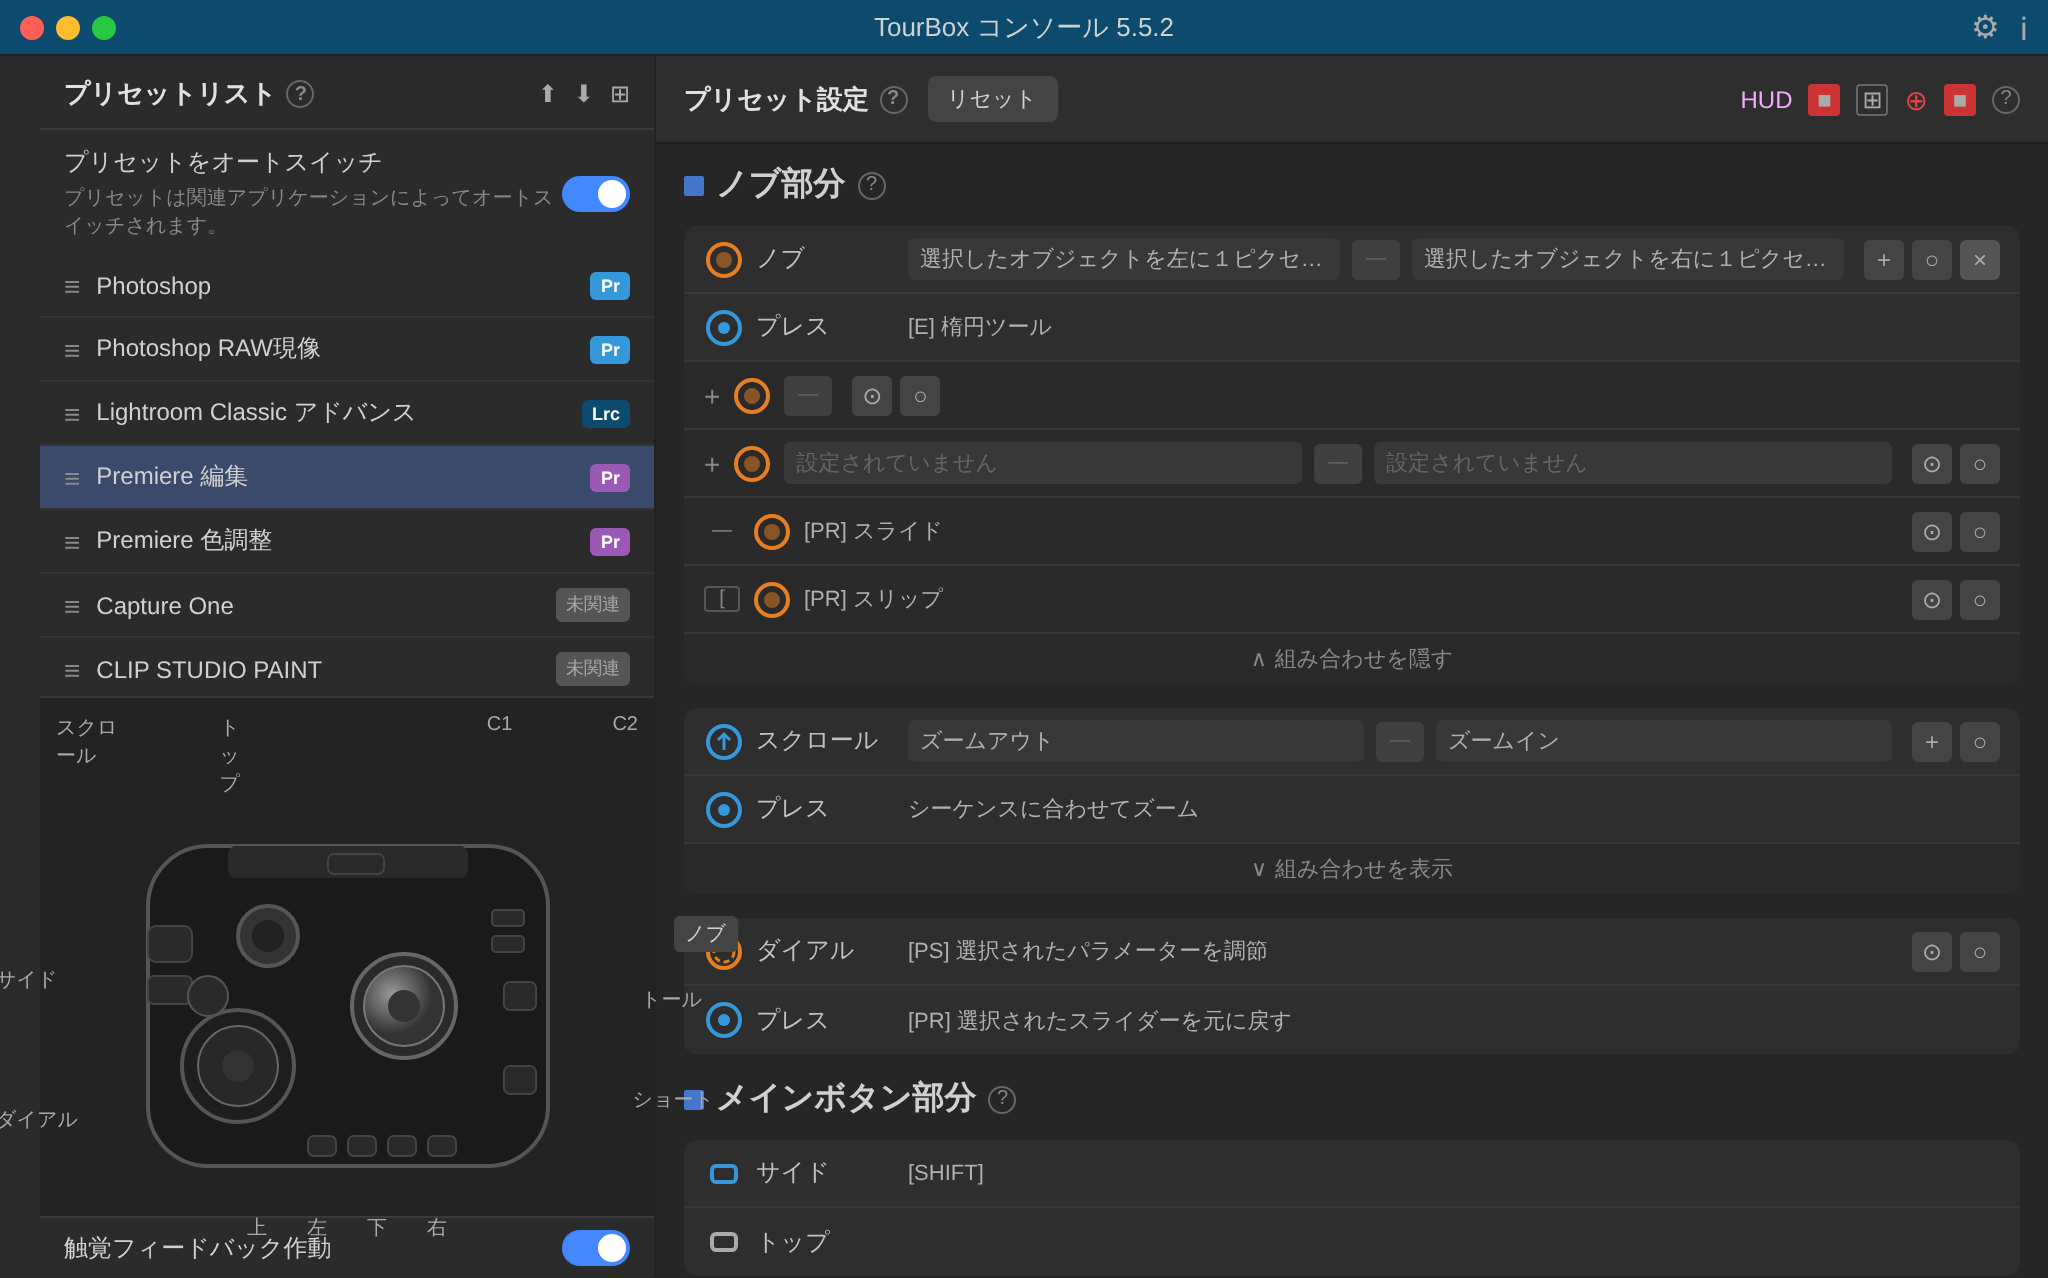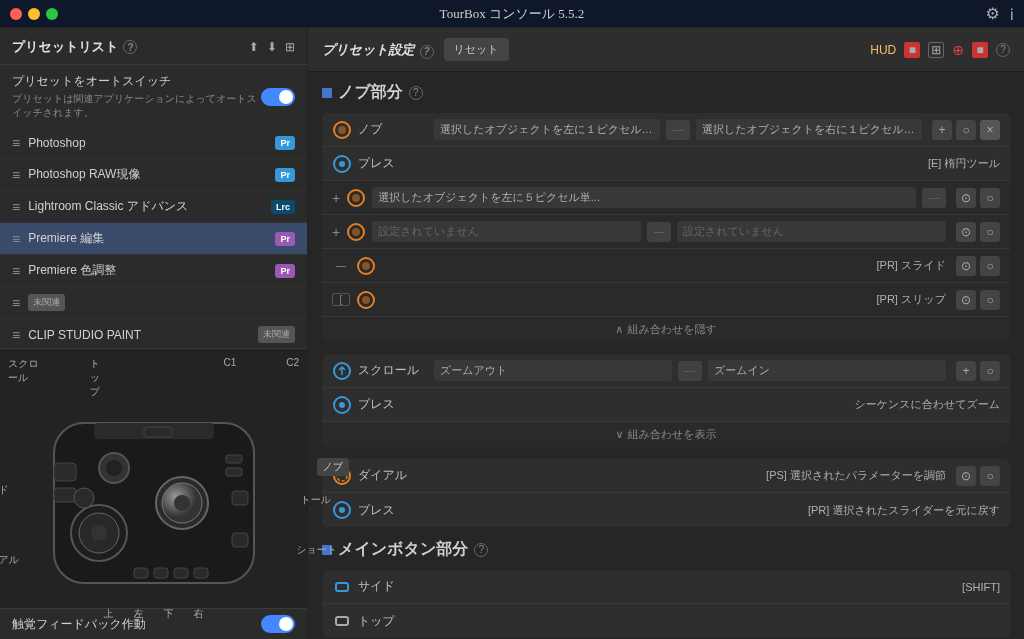--- a/index.html
+++ b/index.html
@@ -9,27 +9,26 @@
       color: #e0e0e0;
       width: 1024px;
       height: 639px;
       overflow: hidden;
       font-size: 12px;
     }
 
     
     .titlebar {
       height: 28px;
-      background: #0f172a;
+      background: #0c4a6e;
       display: flex;
       align-items: center;
       justify-content: center;
       position: relative;
       border-bottom: 1px solid #222;
-      font-family: Liberation Serif, serif;
     }
     .titlebar-title {
       font-size: 13px;
       color: #d0d0d0;
       font-weight: 500;
     }
     .traffic-lights {
       position: absolute;
       left: 10px;
       display: flex;
@@ -51,20 +50,21 @@
       gap: 10px;
       align-items: center;
       color: #aaa;
       font-size: 16px;
     }
 
     
     .main-layout {
       display: flex;
       height: calc(639px - 28px);
+      padding-left: 20px;
     }
 
     
     .left-panel {
       width: 308px;
       background: #2b2b2b;
       border-right: 1px solid #222;
       display: flex;
       flex-direction: column;
       flex-shrink: 0;
@@ -257,42 +257,41 @@
       align-items: center;
       padding: 0 14px;
       gap: 10px;
       border-bottom: 1px solid #1e1e1e;
     }
     .preset-settings-title {
       font-size: 13px;
       font-weight: 600;
       color: #e0e0e0;
       display: flex;
-      align-items: flex-end;
+      align-items: center;
       gap: 5px;
-      font-style: italic;
     }
     .reset-btn {
       background: #444;
       border: none;
       color: #d0d0d0;
       font-size: 11px;
       padding: 4px 10px;
       border-radius: 4px;
       cursor: pointer;
     }
     .hud-section {
       margin-left: auto;
       display: flex;
       align-items: center;
       gap: 8px;
       color: #aaa;
       font-size: 12px;
     }
-    .hud-label { color: #fdba74; font-size: 12px; }
+    .hud-label { color: #f0abfc; font-size: 12px; }
     .hud-dot {
       width: 16px;
       height: 16px;
       border-radius: 2px;
       display: flex;
       align-items: center;
       justify-content: center;
     }
     .hud-dot.active-red { background: #cc3333; }
     .hud-dot.grid-icon { border: 1px solid #666; }
@@ -394,21 +393,21 @@
       border-radius: 3px;
       min-width: 0;
       white-space: nowrap;
       overflow: hidden;
       text-overflow: ellipsis;
     }
     .func-action-center {
       flex: 2;
       font-size: 11px;
       color: #b0b0b0;
-      text-align: right;
+      text-align: left;
     }
     .func-controls {
       display: flex;
       gap: 4px;
       margin-left: 4px;
       flex-shrink: 0;
     }
     .func-ctrl-btn {
       width: 20px;
       height: 20px;
@@ -504,20 +503,21 @@
         <span class="preset-item-name">Premiere 編集</span>
         <span class="preset-badge badge-pr">Pr</span>
       </div>
       <div class="preset-item">
         <span class="preset-item-icon">≡</span>
         <span class="preset-item-name">Premiere 色調整</span>
         <span class="preset-badge badge-pr">Pr</span>
       </div>
       <div class="preset-item">
         <span class="preset-item-icon">≡</span>
+        <span class="preset-item-name">Capture One</span>
         <span class="badge-unconnected">未関連</span>
       </div>
       <div class="preset-item">
         <span class="preset-item-icon">≡</span>
         <span class="preset-item-name">CLIP STUDIO PAINT</span>
         <span class="badge-unconnected">未関連</span>
       </div>
 
     </div>
 
@@ -654,21 +654,20 @@
           </div>
 
           <div class="function-row sub-row">
             <span class="plus-icon">+</span>
             <div class="func-icon">
               <svg width="18" height="18" viewBox="0 0 18 18">
                   <circle cx="9" cy="9" r="8" fill="none" stroke="#e67e22" stroke-width="2"></circle>
                   <circle cx="9" cy="9" r="4" fill="#e67e22" opacity="0.5"></circle>
                 </svg>
             </div>
-            <span class="func-action-left">選択したオブジェクトを左に５ピクセル単...</span>
             <div class="func-sep">—</div>
             <div class="func-controls">
               <div class="func-ctrl-btn">⊙</div>
               <div class="func-ctrl-btn">○</div>
             </div>
           </div>
 
           <div class="function-row sub-row">
             <span class="plus-icon">+</span>
             <div class="func-icon">

